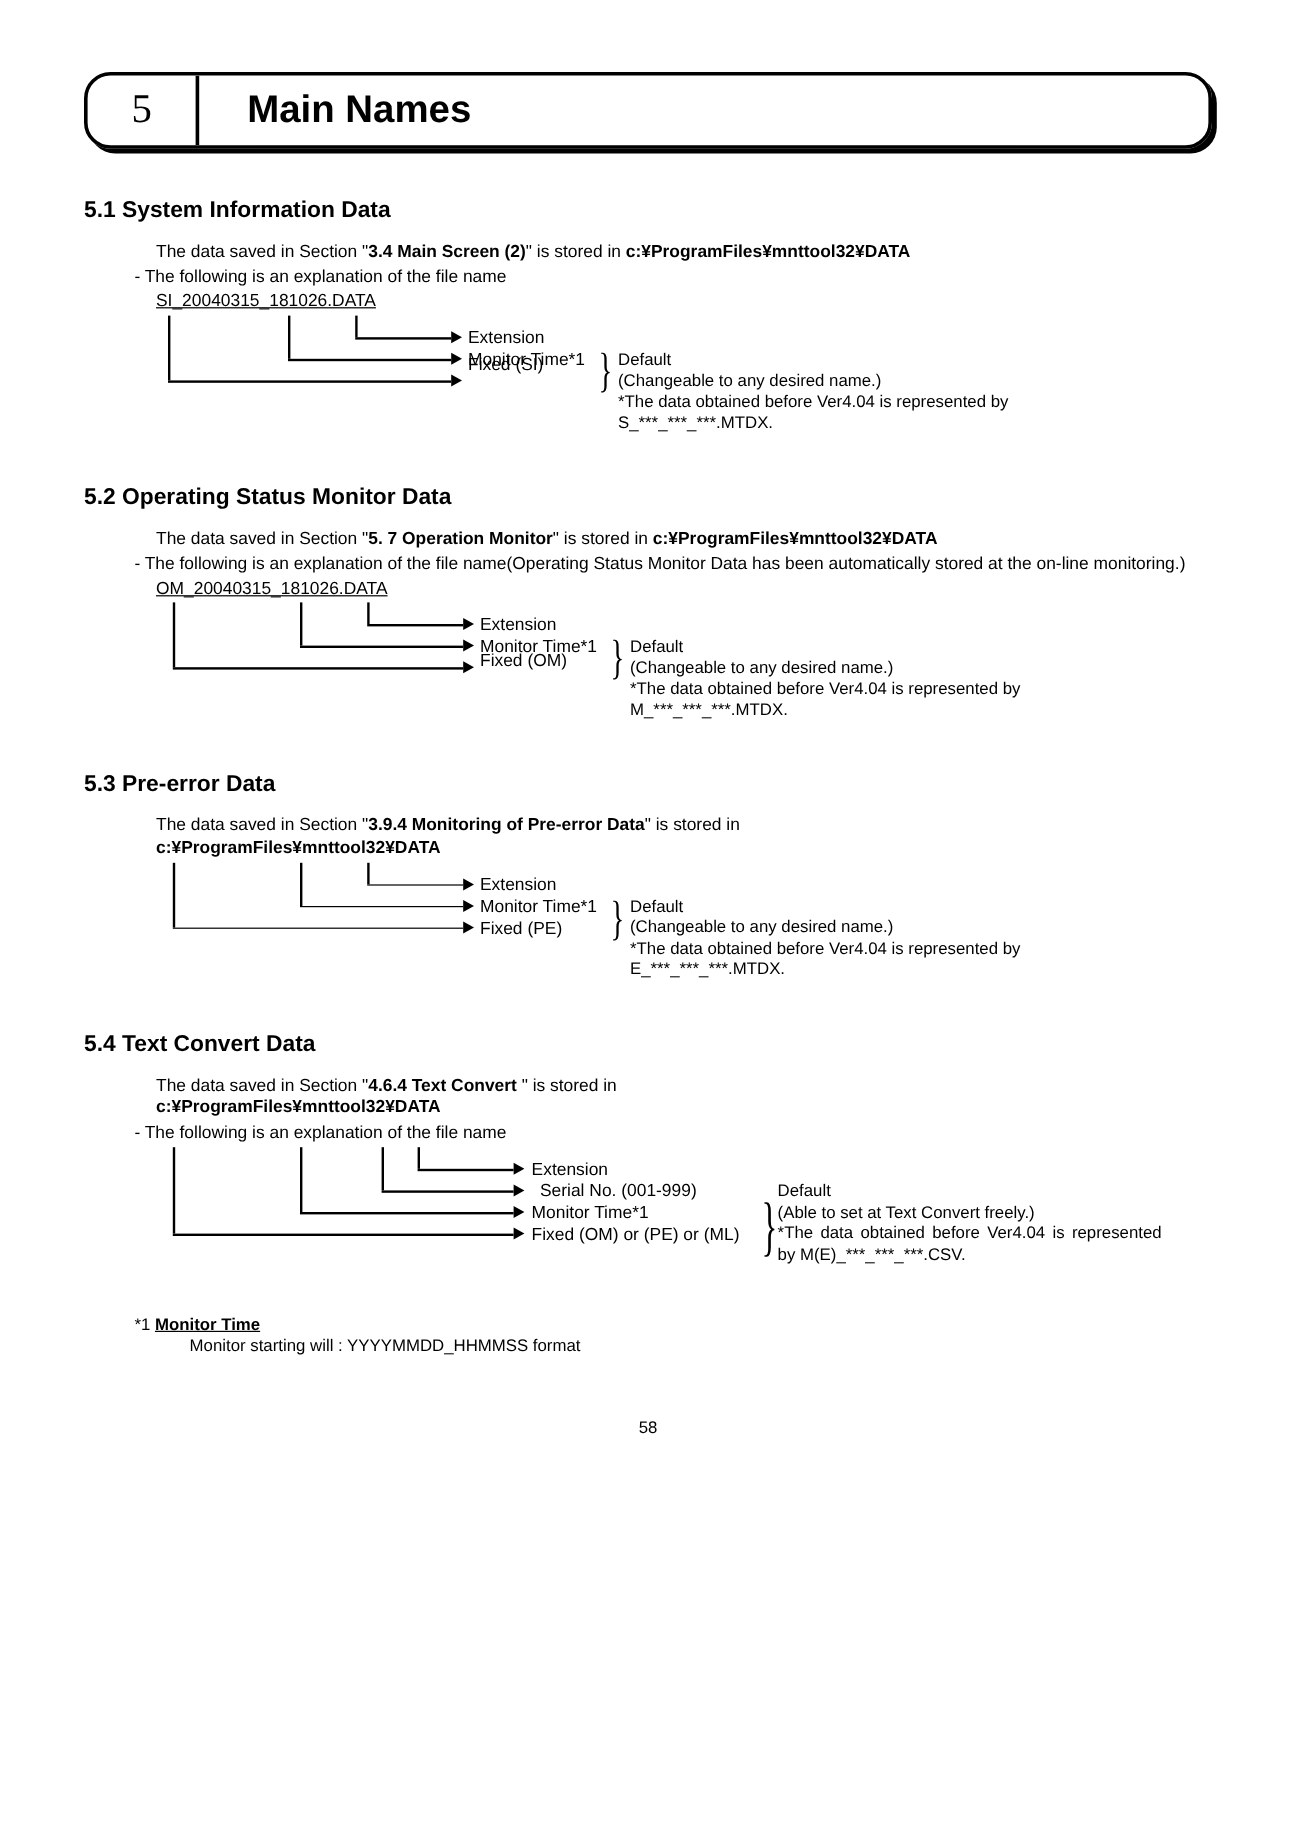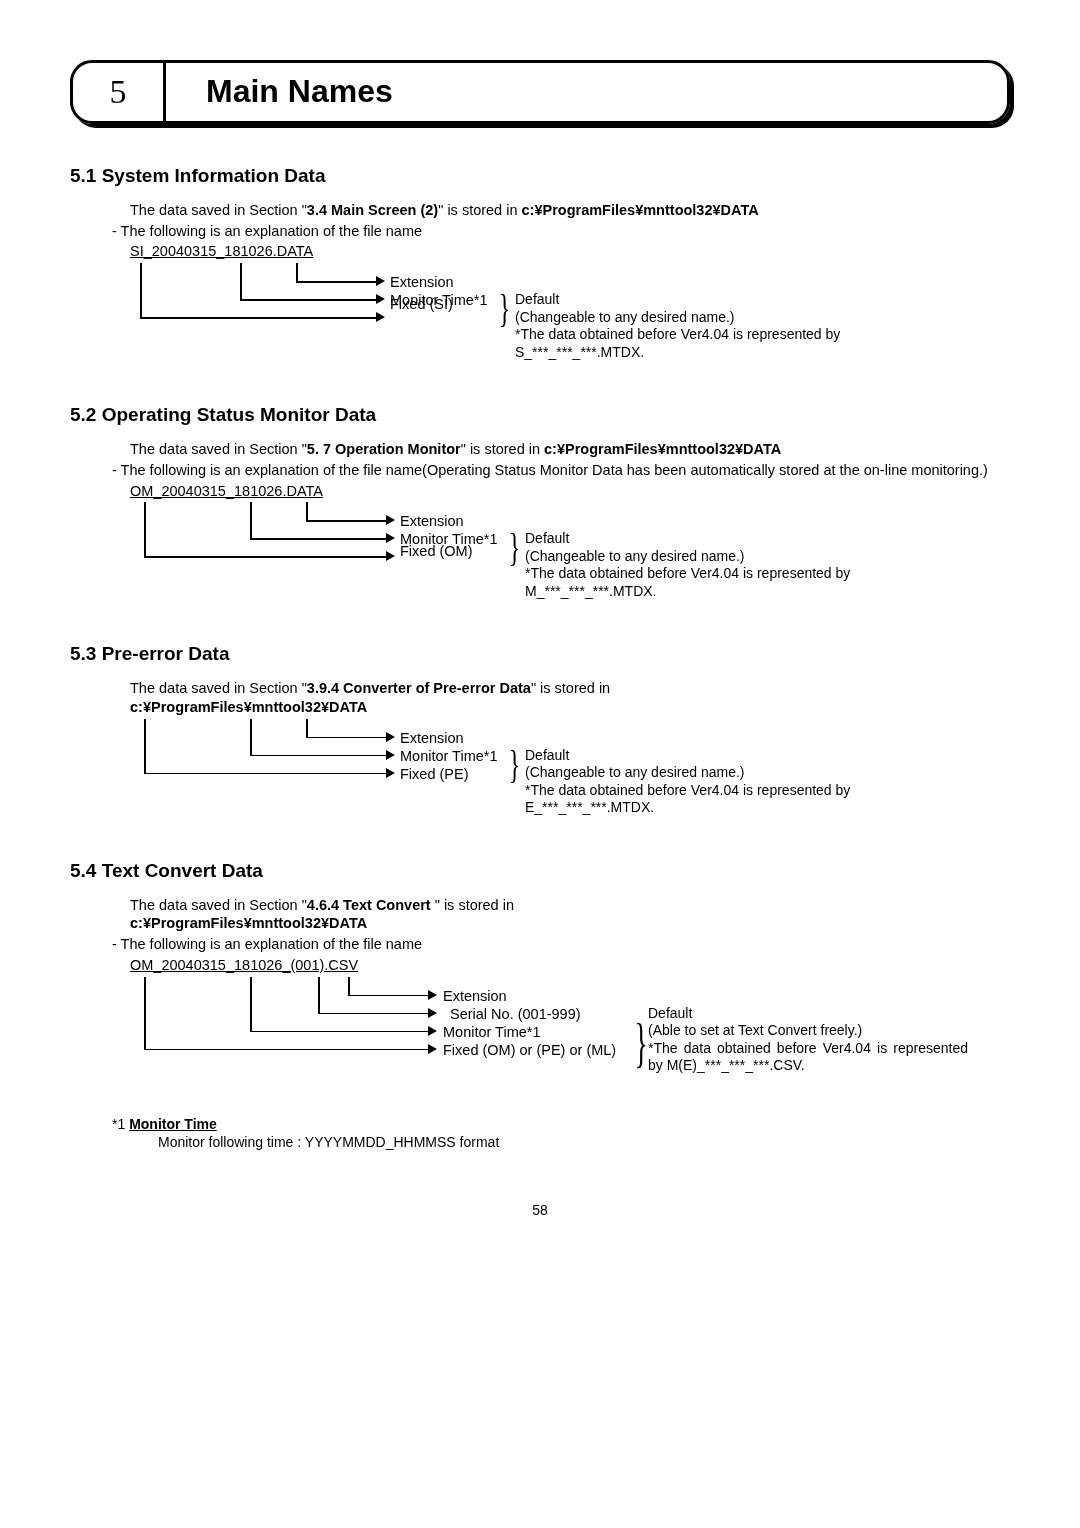--- a/index.html
+++ b/index.html
@@ -127,21 +127,21 @@
       <span>(Changeable to any desired name.)</span><br>
       <span>*The data obtained before Ver4.04 is represented by</span><br>
       <span>  M_***_***_***.MTDX.</span>
     </div>
   </div>
 </div>
 
 <h2 class="sec">5.3 Pre-error Data</h2>
 <div class="body">
   <div class="para">
-    <span>The data saved in Section "</span><span class="bold">3.9.4 Converter of Pre-error Data</span><span>" is stored in</span><br>
+    <span>The data saved in Section "</span><span class="bold">3.9.4 Monitoring of Pre-error Data</span><span>" is stored in</span><br>
     <span class="bold">c:¥ProgramFiles¥mnttool32¥DATA</span>
   </div>
   <div class="diagram">
     <div class="vline" style="left:176px; top:0; height:18px"></div>
     <div class="hline" style="left:176px; top:18px; width:80px"></div>
     <div class="arrowhead" style="left:256px; top:13px"></div>
     <span class="lbl" style="left:270px; top:10px">Extension</span>
 
     <div class="vline" style="left:120px; top:0; height:36px"></div>
     <div class="hline" style="left:120px; top:36px; width:136px"></div>
@@ -163,21 +163,20 @@
   </div>
 </div>
 
 <h2 class="sec">5.4 Text Convert Data</h2>
 <div class="body">
   <div class="para">
     <span>The data saved in Section "</span><span class="bold">4.6.4 Text Convert </span><span>" is stored in</span><br>
     <span class="bold">c:¥ProgramFiles¥mnttool32¥DATA</span>
   </div>
   <div class="para" style="margin-left:-18px">-   The following is an explanation of the file name</div>
-  <div class="para file">OM_20040315_181026_(001).CSV</div>
   <div class="diagram diagram4">
     <div class="vline" style="left:218px; top:0; height:18px"></div>
     <div class="hline" style="left:218px; top:18px; width:80px"></div>
     <div class="arrowhead" style="left:298px; top:13px"></div>
     <span class="lbl" style="left:313px; top:10px">Extension</span>
 
     <div class="vline" style="left:188px; top:0; height:36px"></div>
     <div class="hline" style="left:188px; top:36px; width:110px"></div>
     <div class="arrowhead" style="left:298px; top:31px"></div>
     <span class="lbl" style="left:320px; top:28px">Serial No. (001-999)</span>
@@ -196,16 +195,16 @@
     <div class="notelbl" style="left:518px; top:28px; width:320px; text-align:justify">
       <span>Default</span><br>
       <span>(Able to set at Text Convert freely.)</span><br>
       <span>*The data obtained before Ver4.04 is represented by M(E)_***_***_***.CSV.</span>
     </div>
   </div>
 </div>
 
 <div class="footnotes">
   <div style="margin-left:-18px"><span>*1 </span><span class="bold" style="text-decoration:underline">Monitor Time</span></div>
-  <div style="margin-left:28px">Monitor following time : YYYYMMDD_HHMMSS format</div>
+  <div style="margin-left:28px">Monitor starting will : YYYYMMDD_HHMMSS format</div>
 </div>
 
 <div class="pagenum">58</div>
 
 </body></html>

